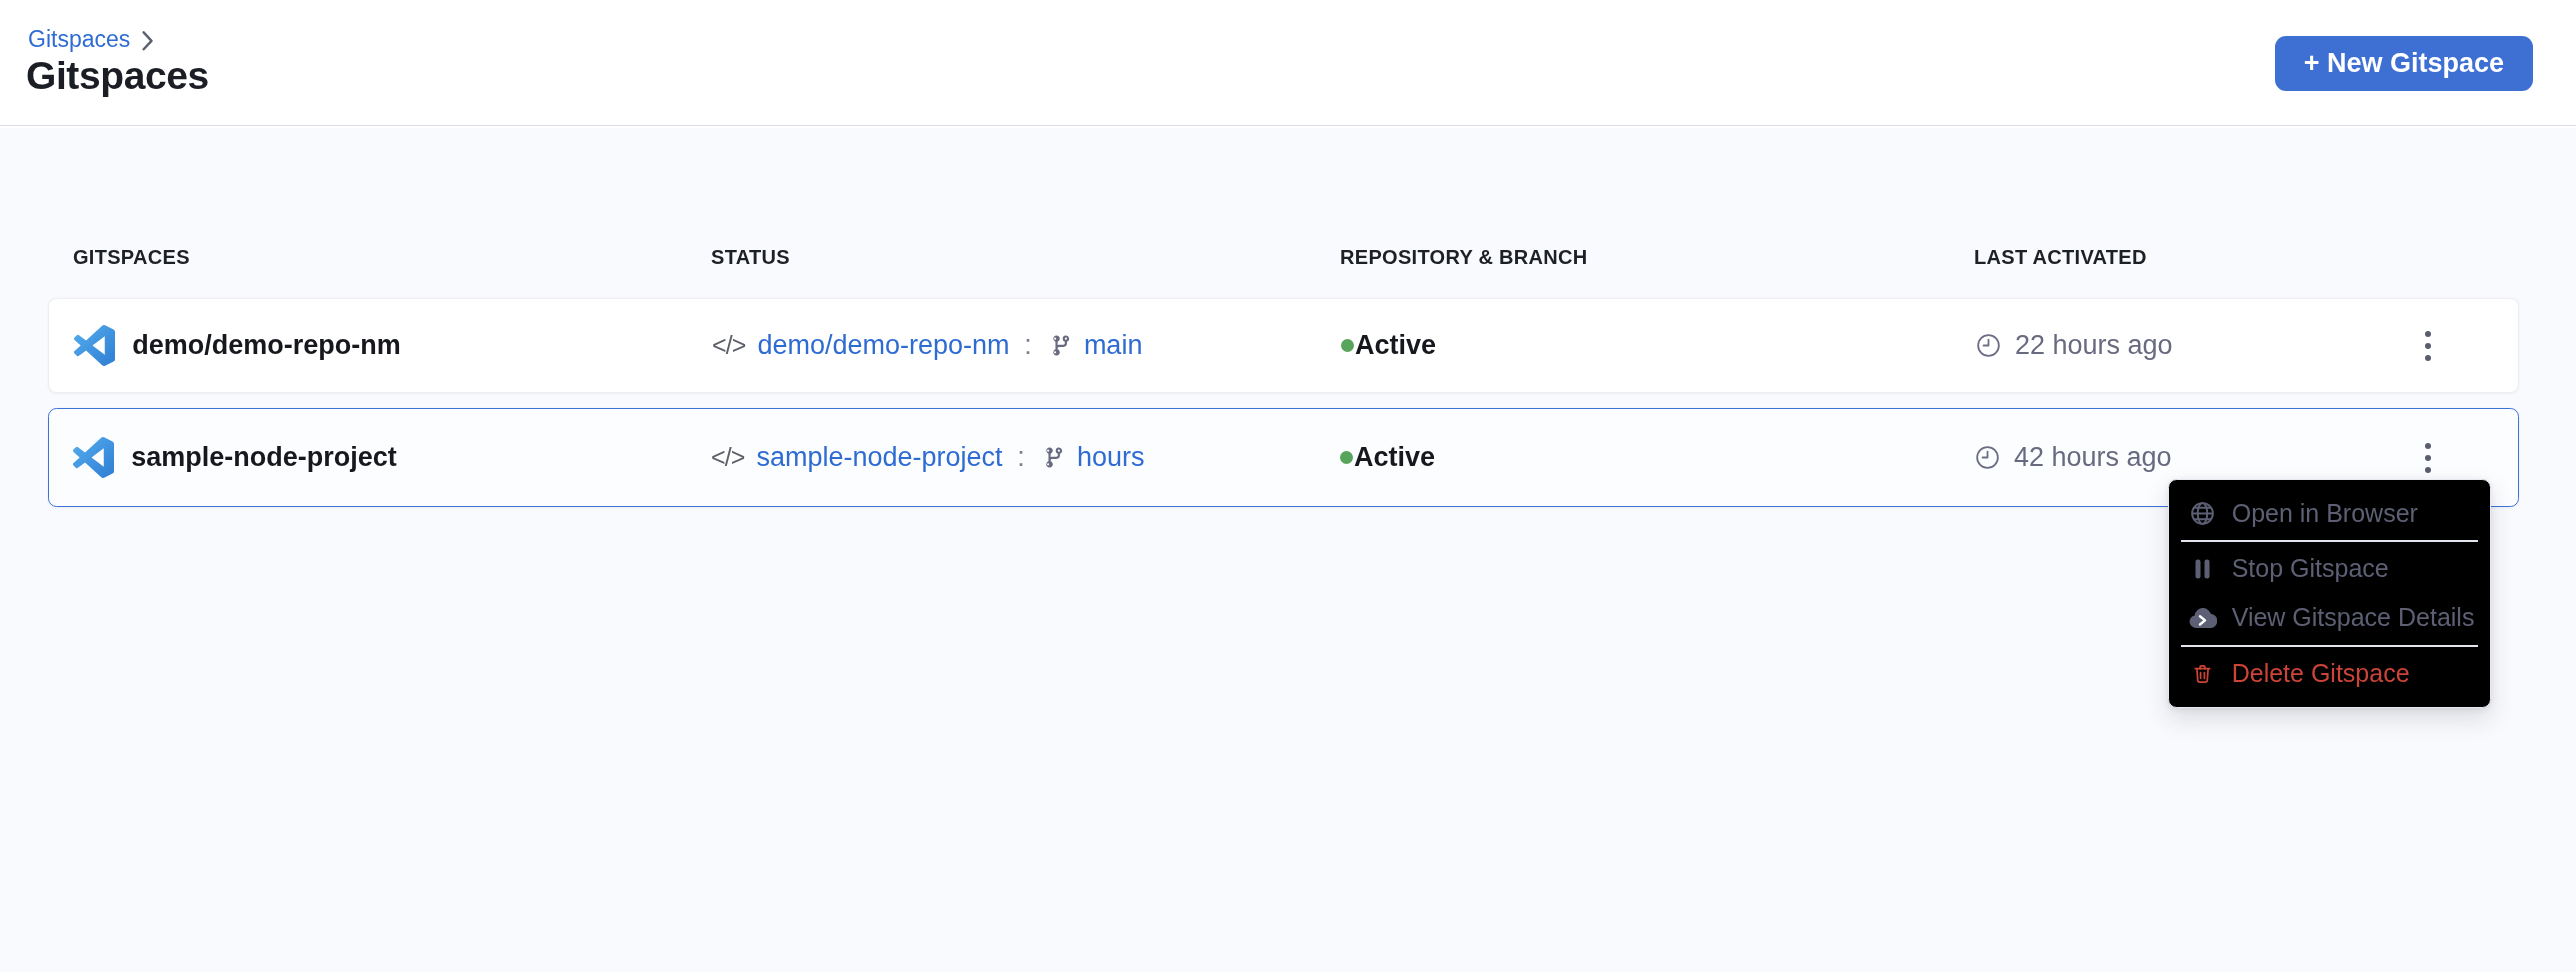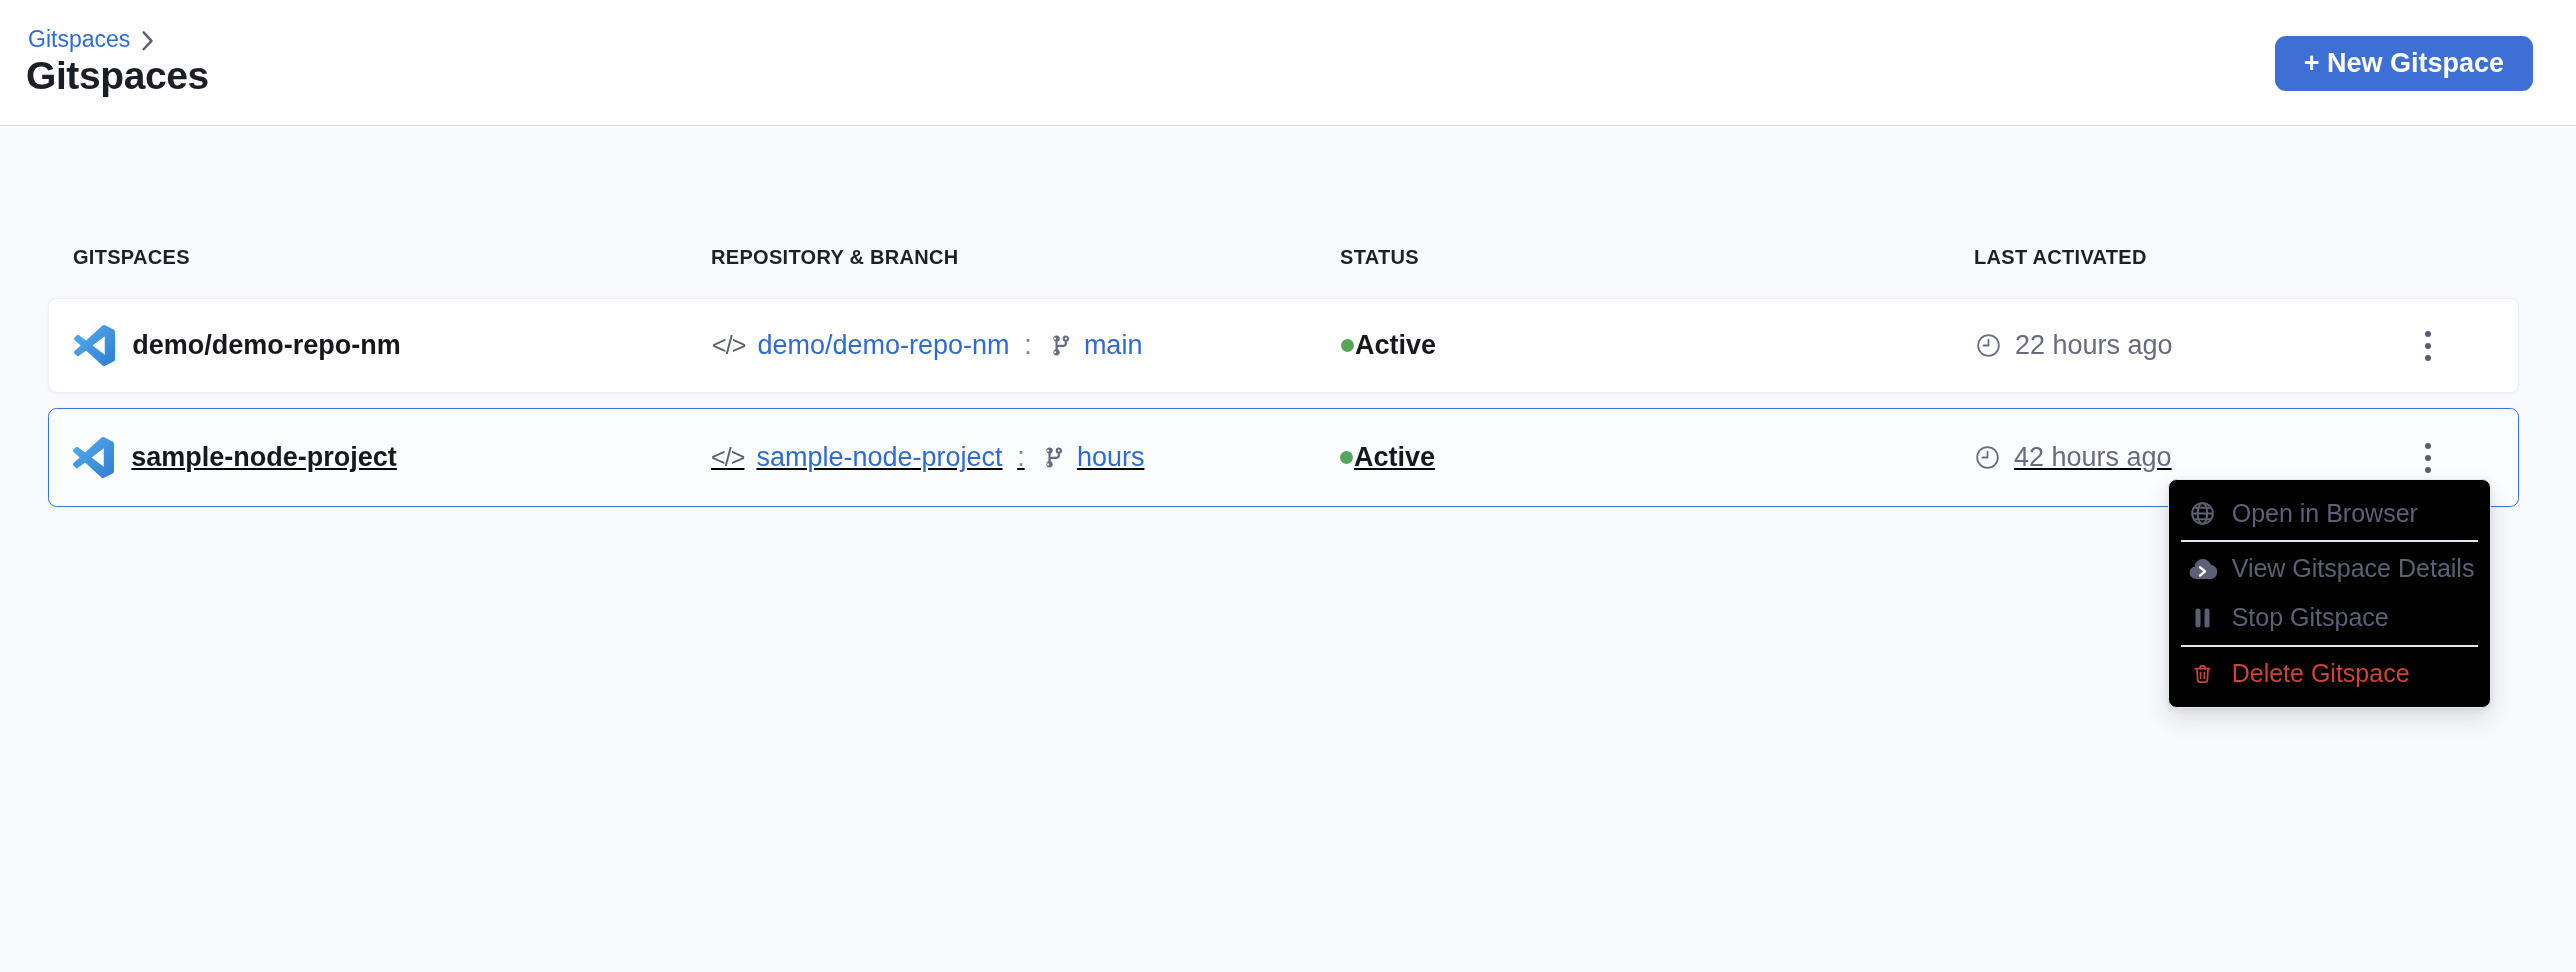--- a/index.html
+++ b/index.html
@@ -39,21 +39,21 @@
     font-size: 20px; font-weight: 700; color: #1e2027; letter-spacing: 0.3px;
   }
 
   .row-card {
     position: absolute; left: 48px; width: 2471px; height: 95px;
     background: #ffffff; border: 0.9px solid #edeef4; border-radius: 8.6px;
     box-shadow: 0 0.9px 2.6px rgba(40,41,61,0.05);
     padding-left: 25px;
   }
   .row-1 { top: 170px; }
-  .row-2 { top: 280px; height: 99px; border: 1.7px solid #3c72d8; background: #fcfdff; padding-left: 24px; text-decoration: underline; }
+  .row-2 { top: 280px; height: 99px; border: 1.7px solid #3c72d8; background: #fcfdff; padding-left: 24px; }
 
   .cell { display: flex; align-items: center; min-width: 0; }
   .name-cell { gap: 17.3px; font-size: 27px; font-weight: 700; color: #16181e; }
   .vsc-icon { display: flex; width: 41px; height: 41px; }
 
   .repo-cell { gap: 12px; font-size: 27px; }
   .code-glyph { color: #5d6069; font-size: 25px; letter-spacing: -0.9px; }
   .repo-link { color: #2e6bd2; text-decoration: none; cursor: pointer; }
   .colon { color: #7a7d8d; padding: 0 2.6px; }
   .branch-icon { display: flex; margin-left: 2.6px; }
@@ -97,22 +97,22 @@
     </span>
   </div>
   <div class="page-title">Gitspaces</div>
   <button class="new-btn">+ New Gitspace</button>
 </div>
 
 <div class="main">
 
   <div class="col-headers grid">
     <div>GITSPACES</div>
+    <div>STATUS</div>
     <div>REPOSITORY &amp; BRANCH</div>
-    <div>STATUS</div>
     <div>LAST ACTIVATED</div>
     <div></div>
   </div>
 
   <div class="row-card row-1 grid">
     <div class="cell name-cell">
       <span class="vsc-icon">
         <svg width="41" height="41" viewBox="0 0 24 24">
           <defs>
               <linearGradient id="vsg1" x1="0" y1="0" x2="1" y2="1">
@@ -213,35 +213,35 @@
             <circle cx="12" cy="12" r="9.2"></circle>
             <ellipse cx="12" cy="12" rx="4.2" ry="9.2"></ellipse>
             <path d="M2.9 12h18.2M4.2 6.9h15.6M4.2 17.1h15.6"></path>
           </svg>
       </span>
       <span>Open in Browser</span>
     </div>
     <div class="menu-sep"></div>
     <div class="menu-item">
       <span class="mi-icon">
+        <svg width="21" height="24" viewBox="0 0 20 24" fill="#5d6074">
+            <rect x="3" y="2.5" width="5" height="19" rx="2.3"></rect>
+            <rect x="12" y="2.5" width="5" height="19" rx="2.3"></rect>
+          </svg>
+      </span>
+      <span>Stop Gitspace</span>
+    </div>
+    <div class="menu-item">
+      <span class="mi-icon">
         <svg width="29" height="26" viewBox="0 0 24 20" fill="#5d6074">
             <path d="M19.3 18.2H6.2A5.2 5.2 0 0 1 5.5 7.9 6.9 6.9 0 0 1 18.9 6.5a5.9 5.9 0 0 1 .4 11.7z"></path>
             <path d="m9.9 8.6 4.2 3.4-4.2 3.4" fill="none" stroke="#ffffff" stroke-width="2" stroke-linecap="round" stroke-linejoin="round"></path>
           </svg>
       </span>
       <span>View Gitspace Details</span>
-    </div>
-    <div class="menu-item">
-      <span class="mi-icon">
-        <svg width="21" height="24" viewBox="0 0 20 24" fill="#5d6074">
-            <rect x="3" y="2.5" width="5" height="19" rx="2.3"></rect>
-            <rect x="12" y="2.5" width="5" height="19" rx="2.3"></rect>
-          </svg>
-      </span>
-      <span>Stop Gitspace</span>
     </div>
     <div class="menu-sep"></div>
     <div class="menu-item danger">
       <span class="mi-icon">
         <svg width="23" height="25" viewBox="0 0 24 24" fill="none" stroke="#cc4437" stroke-width="1.8" stroke-linecap="round" stroke-linejoin="round">
             <path d="M4.5 7h15"></path>
             <path d="M9.5 7V5.4A1.4 1.4 0 0 1 10.9 4h2.2a1.4 1.4 0 0 1 1.4 1.4V7"></path>
             <path d="M6.2 7.5 7 19a2 2 0 0 0 2 1.9h6A2 2 0 0 0 17 19l.8-11.5"></path>
             <path d="M10 11v6M14 11v6"></path>
           </svg>

